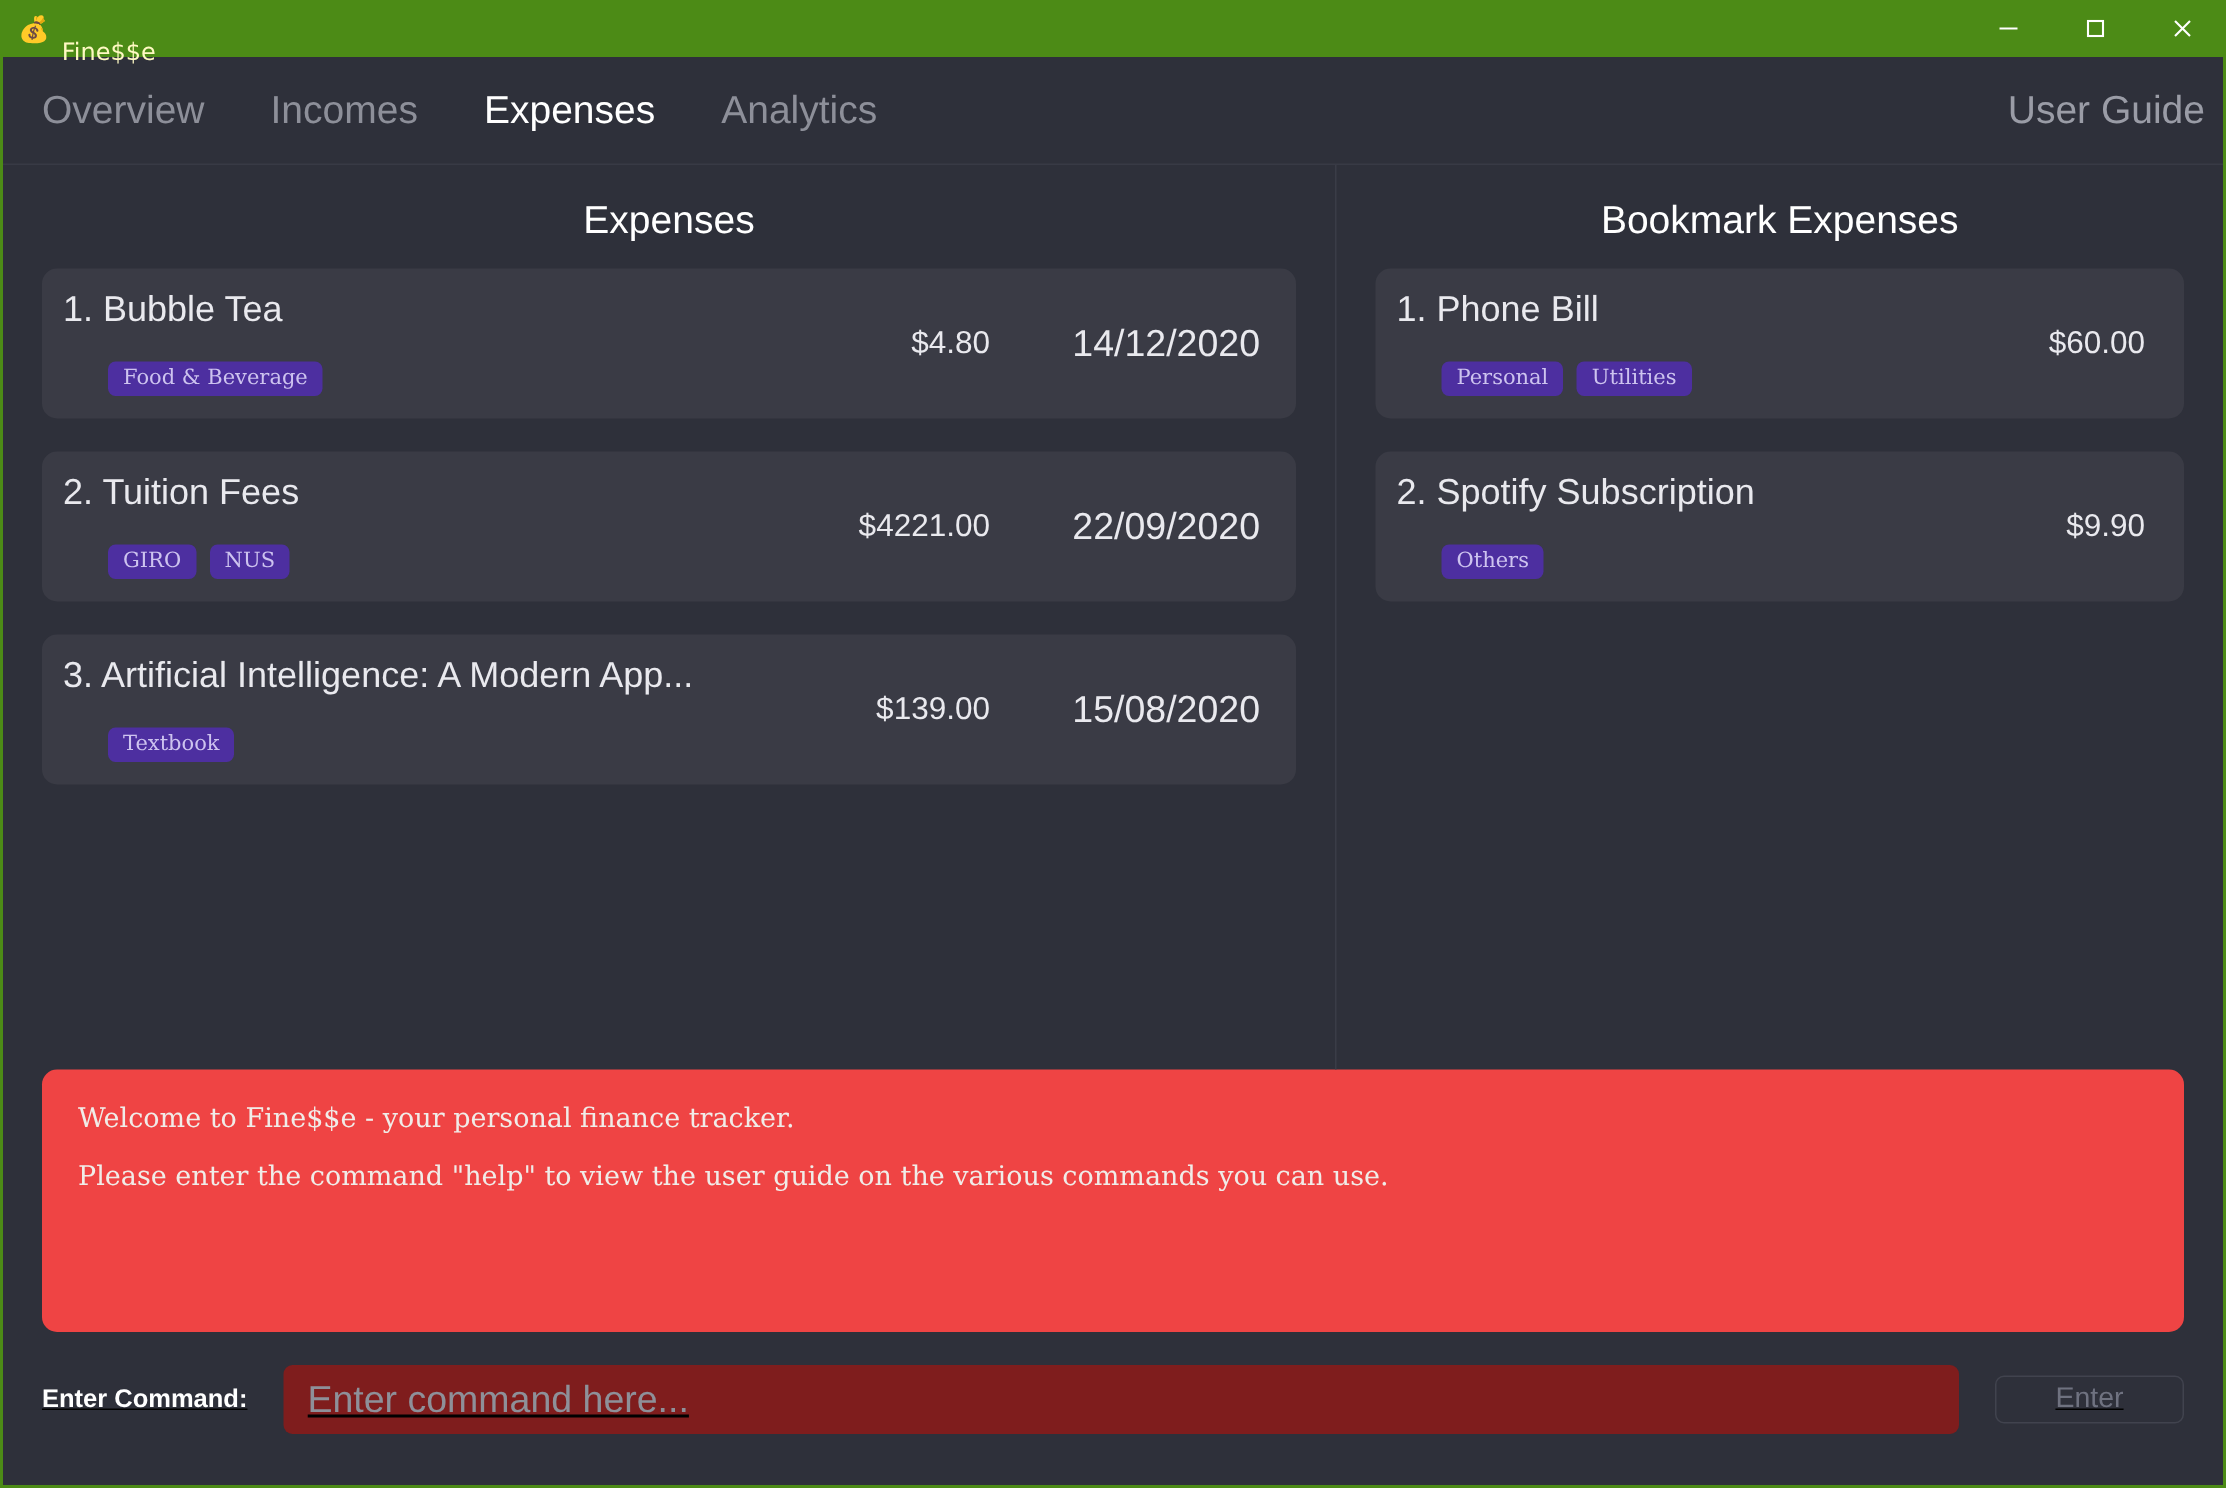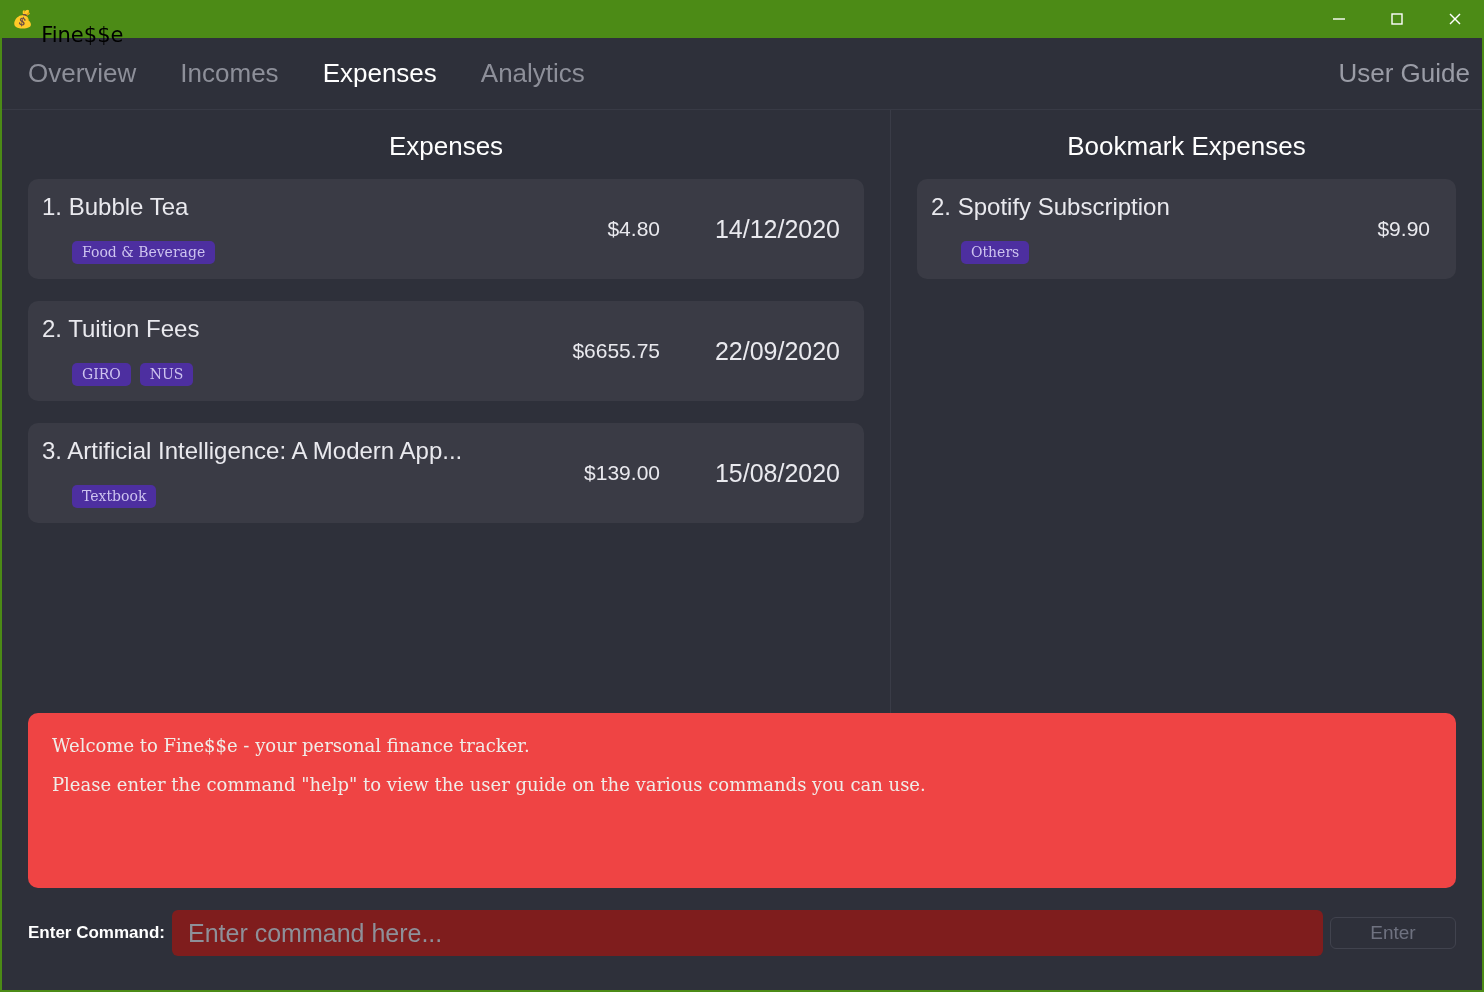--- a/index.html
+++ b/index.html
@@ -19,21 +19,21 @@
 
   
   .titlebar {
     height: 38px; min-height: 38px;
     background: #4c8b16;
     display: flex; align-items: center;
     margin: -2px -2px 0 -2px;
   }
   .title-icon { font-size: 17px; margin-left: 12px; line-height: 1; }
   .title-text {
-    color: #000000; font-size: 21px; margin-left: 8px;
+    color: #fef9c3; font-size: 16px; margin-left: 8px;
     font-family: "DejaVu Sans", sans-serif;
     margin-top: 31px;
   }
   .win-controls { margin-left: auto; display: flex; height: 38px; }
   .win-btn {
     width: 58px; height: 38px;
     display: flex; align-items: center; justify-content: center;
     color: #ffffff;
   }
   .win-btn svg { display: block; }
@@ -113,21 +113,22 @@
   .result-line {
     color: #f0ece8; font-size: 18px;
     font-family: "DejaVu Serif", serif;
     margin-bottom: 18px;
   }
 
   
   .cmdbar {
     display: flex; align-items: center;
     padding: 22px 26px 0 26px;
-    gap: 7px;
+    gap: 24px;
+    text-decoration: underline;
   }
   .cmd-label {
     color: #ffffff; font-size: 17px; font-weight: bold;
     white-space: nowrap;
   }
   .cmd-input {
     flex: 1; height: 46px;
     background: #7f1d1d;
     border: none; border-radius: 6px;
     color: #e6e6ec; font-size: 25px;
@@ -207,21 +208,21 @@
           <div class="card-main">
             <div class="card-title">
               <span>2.</span>
               <span>Tuition Fees</span>
             </div>
             <div class="tags">
               <span class="tag">GIRO</span>
               <span class="tag">NUS</span>
             </div>
           </div>
-          <div class="card-amount">$6655.75</div>
+          <div class="card-amount">$4221.00</div>
           <div class="card-date">22/09/2020</div>
         </div>
 
         <div class="card">
           <div class="card-main">
             <div class="card-title">
               <span>3.</span>
               <span>Artificial Intelligence: A Modern App...</span>
             </div>
             <div class="tags">
@@ -232,20 +233,33 @@
           <div class="card-date">15/08/2020</div>
         </div>
 
       </div>
     </div>
 
     <div class="col col-right">
       <div class="col-heading">Bookmark Expenses</div>
       <div class="card-list">
 
+        <div class="card">
+          <div class="card-main">
+            <div class="card-title">
+              <span>1.</span>
+              <span>Phone Bill</span>
+            </div>
+            <div class="tags">
+              <span class="tag">Personal</span>
+              <span class="tag">Utilities</span>
+            </div>
+          </div>
+          <div class="card-amount">$60.00</div>
+        </div>
 
         <div class="card">
           <div class="card-main">
             <div class="card-title">
               <span>2.</span>
               <span>Spotify Subscription</span>
             </div>
             <div class="tags">
               <span class="tag">Others</span>
             </div>

